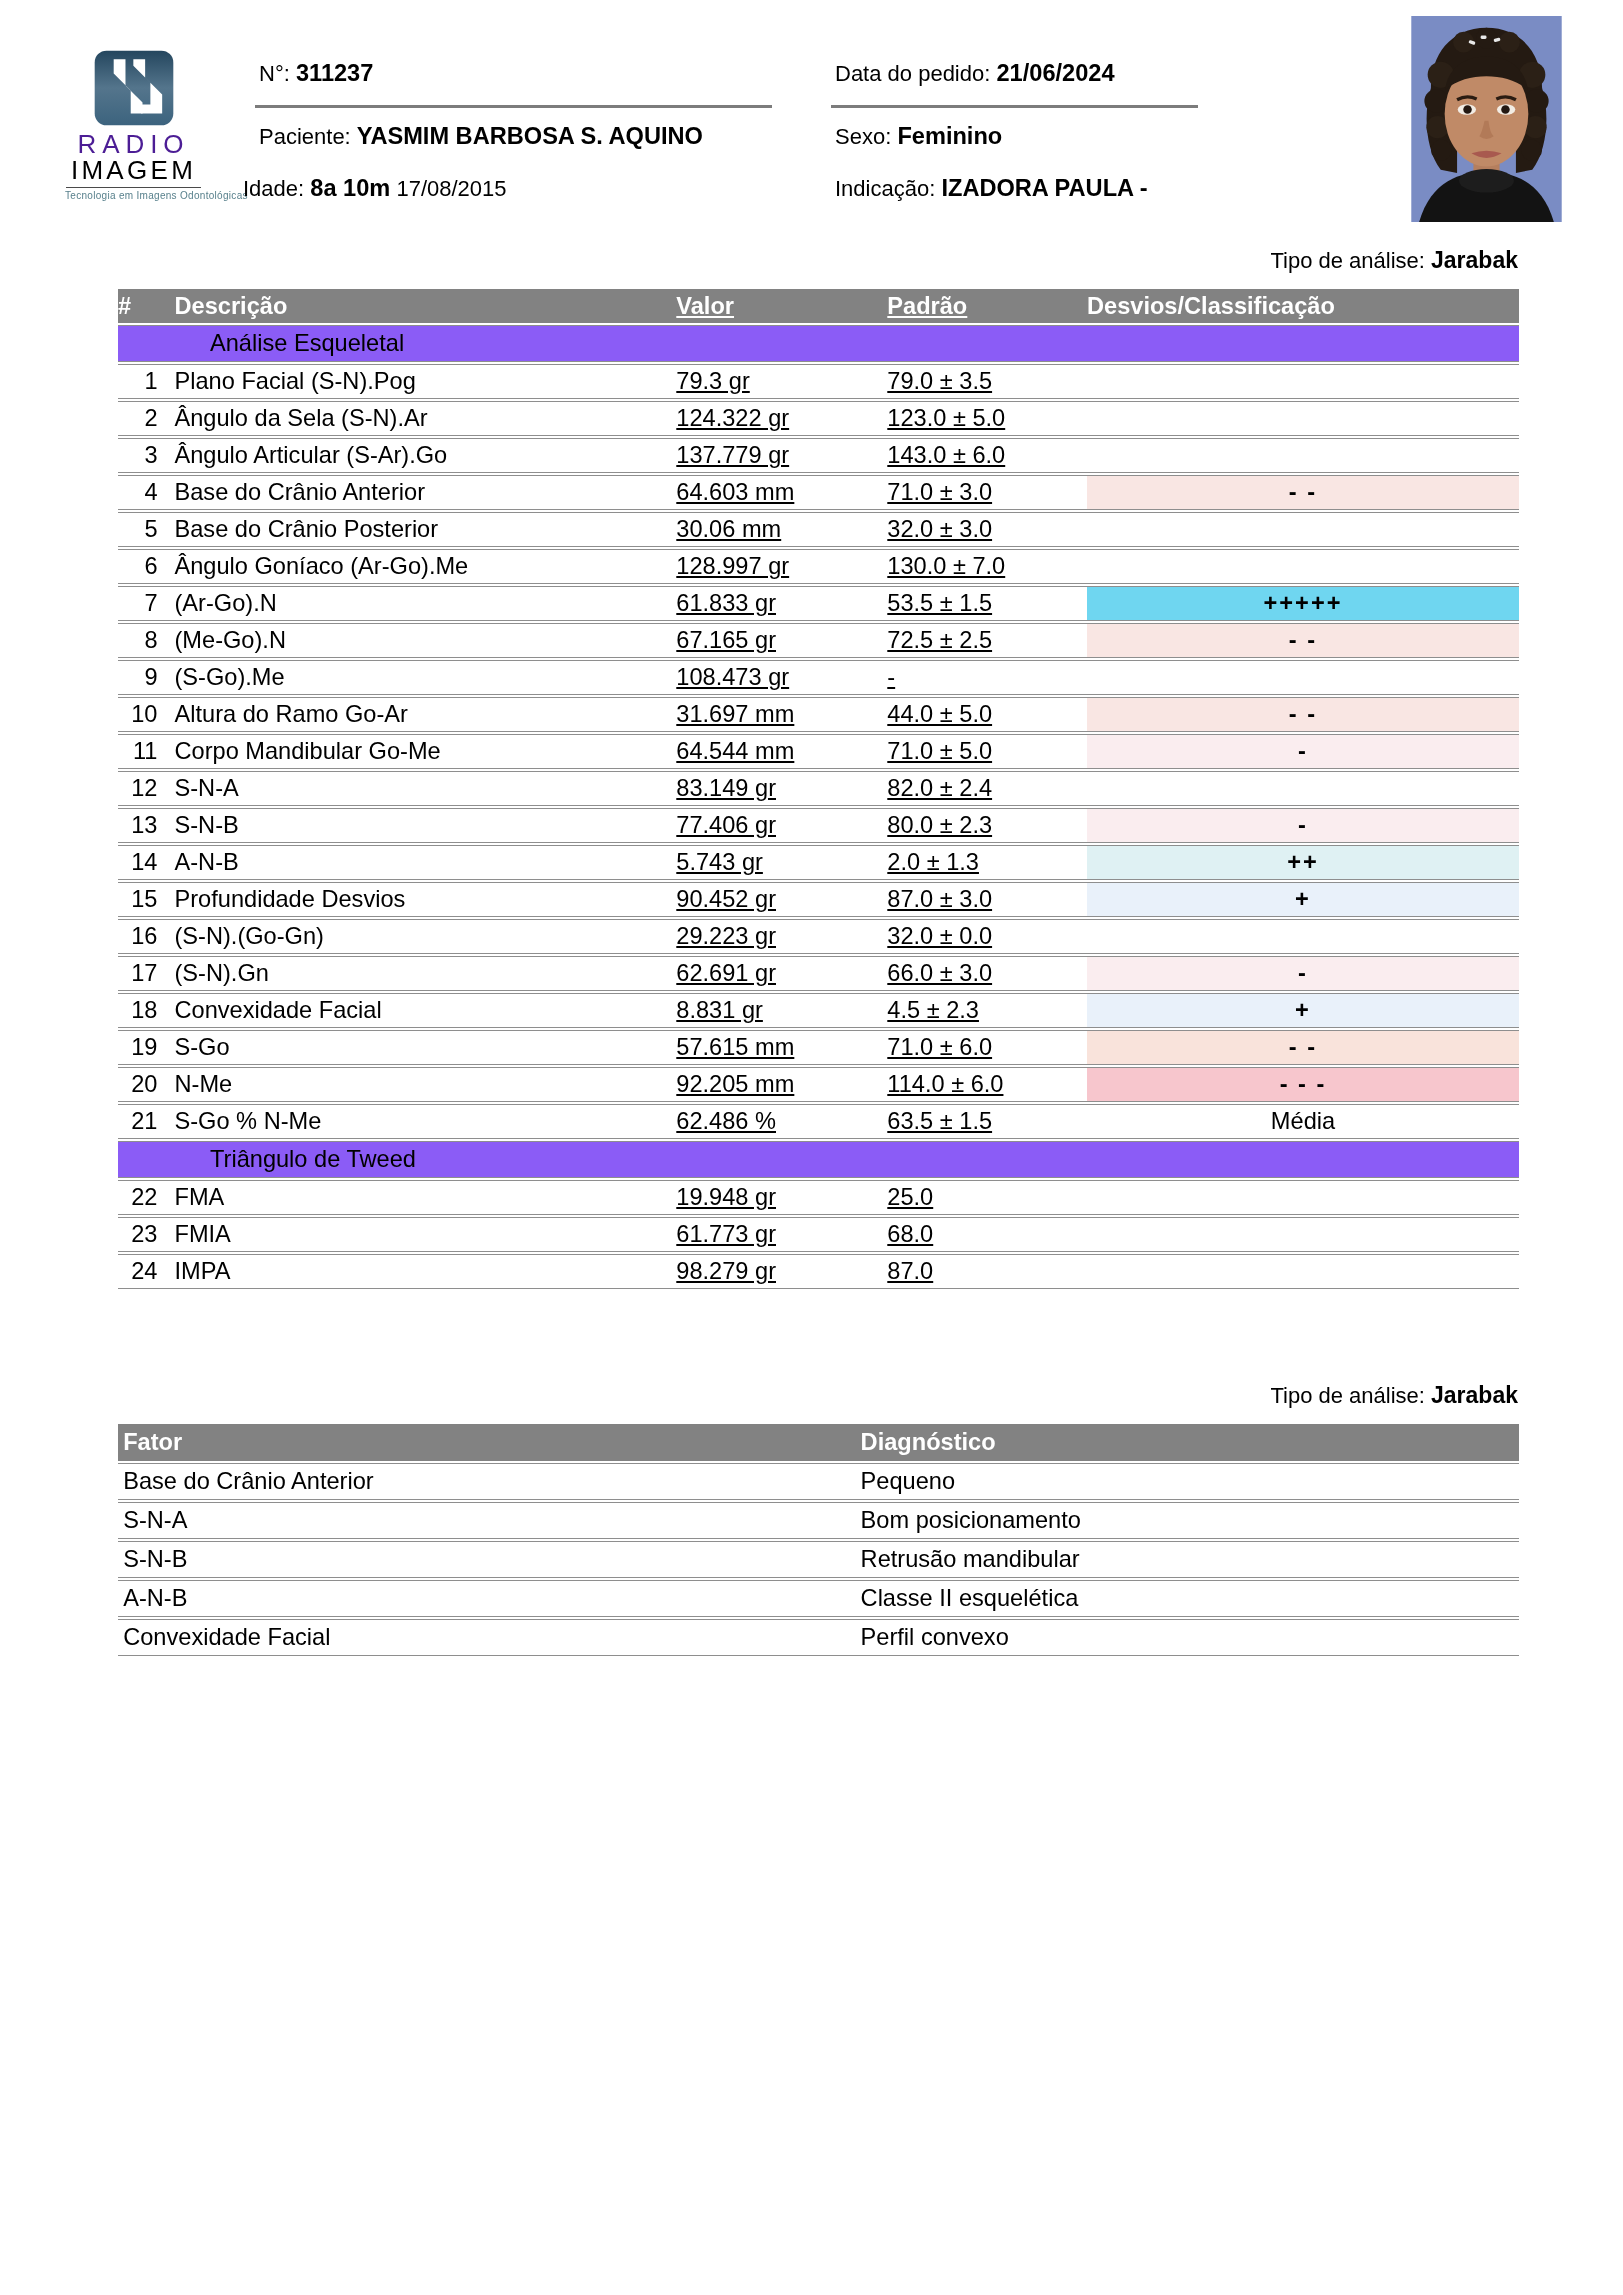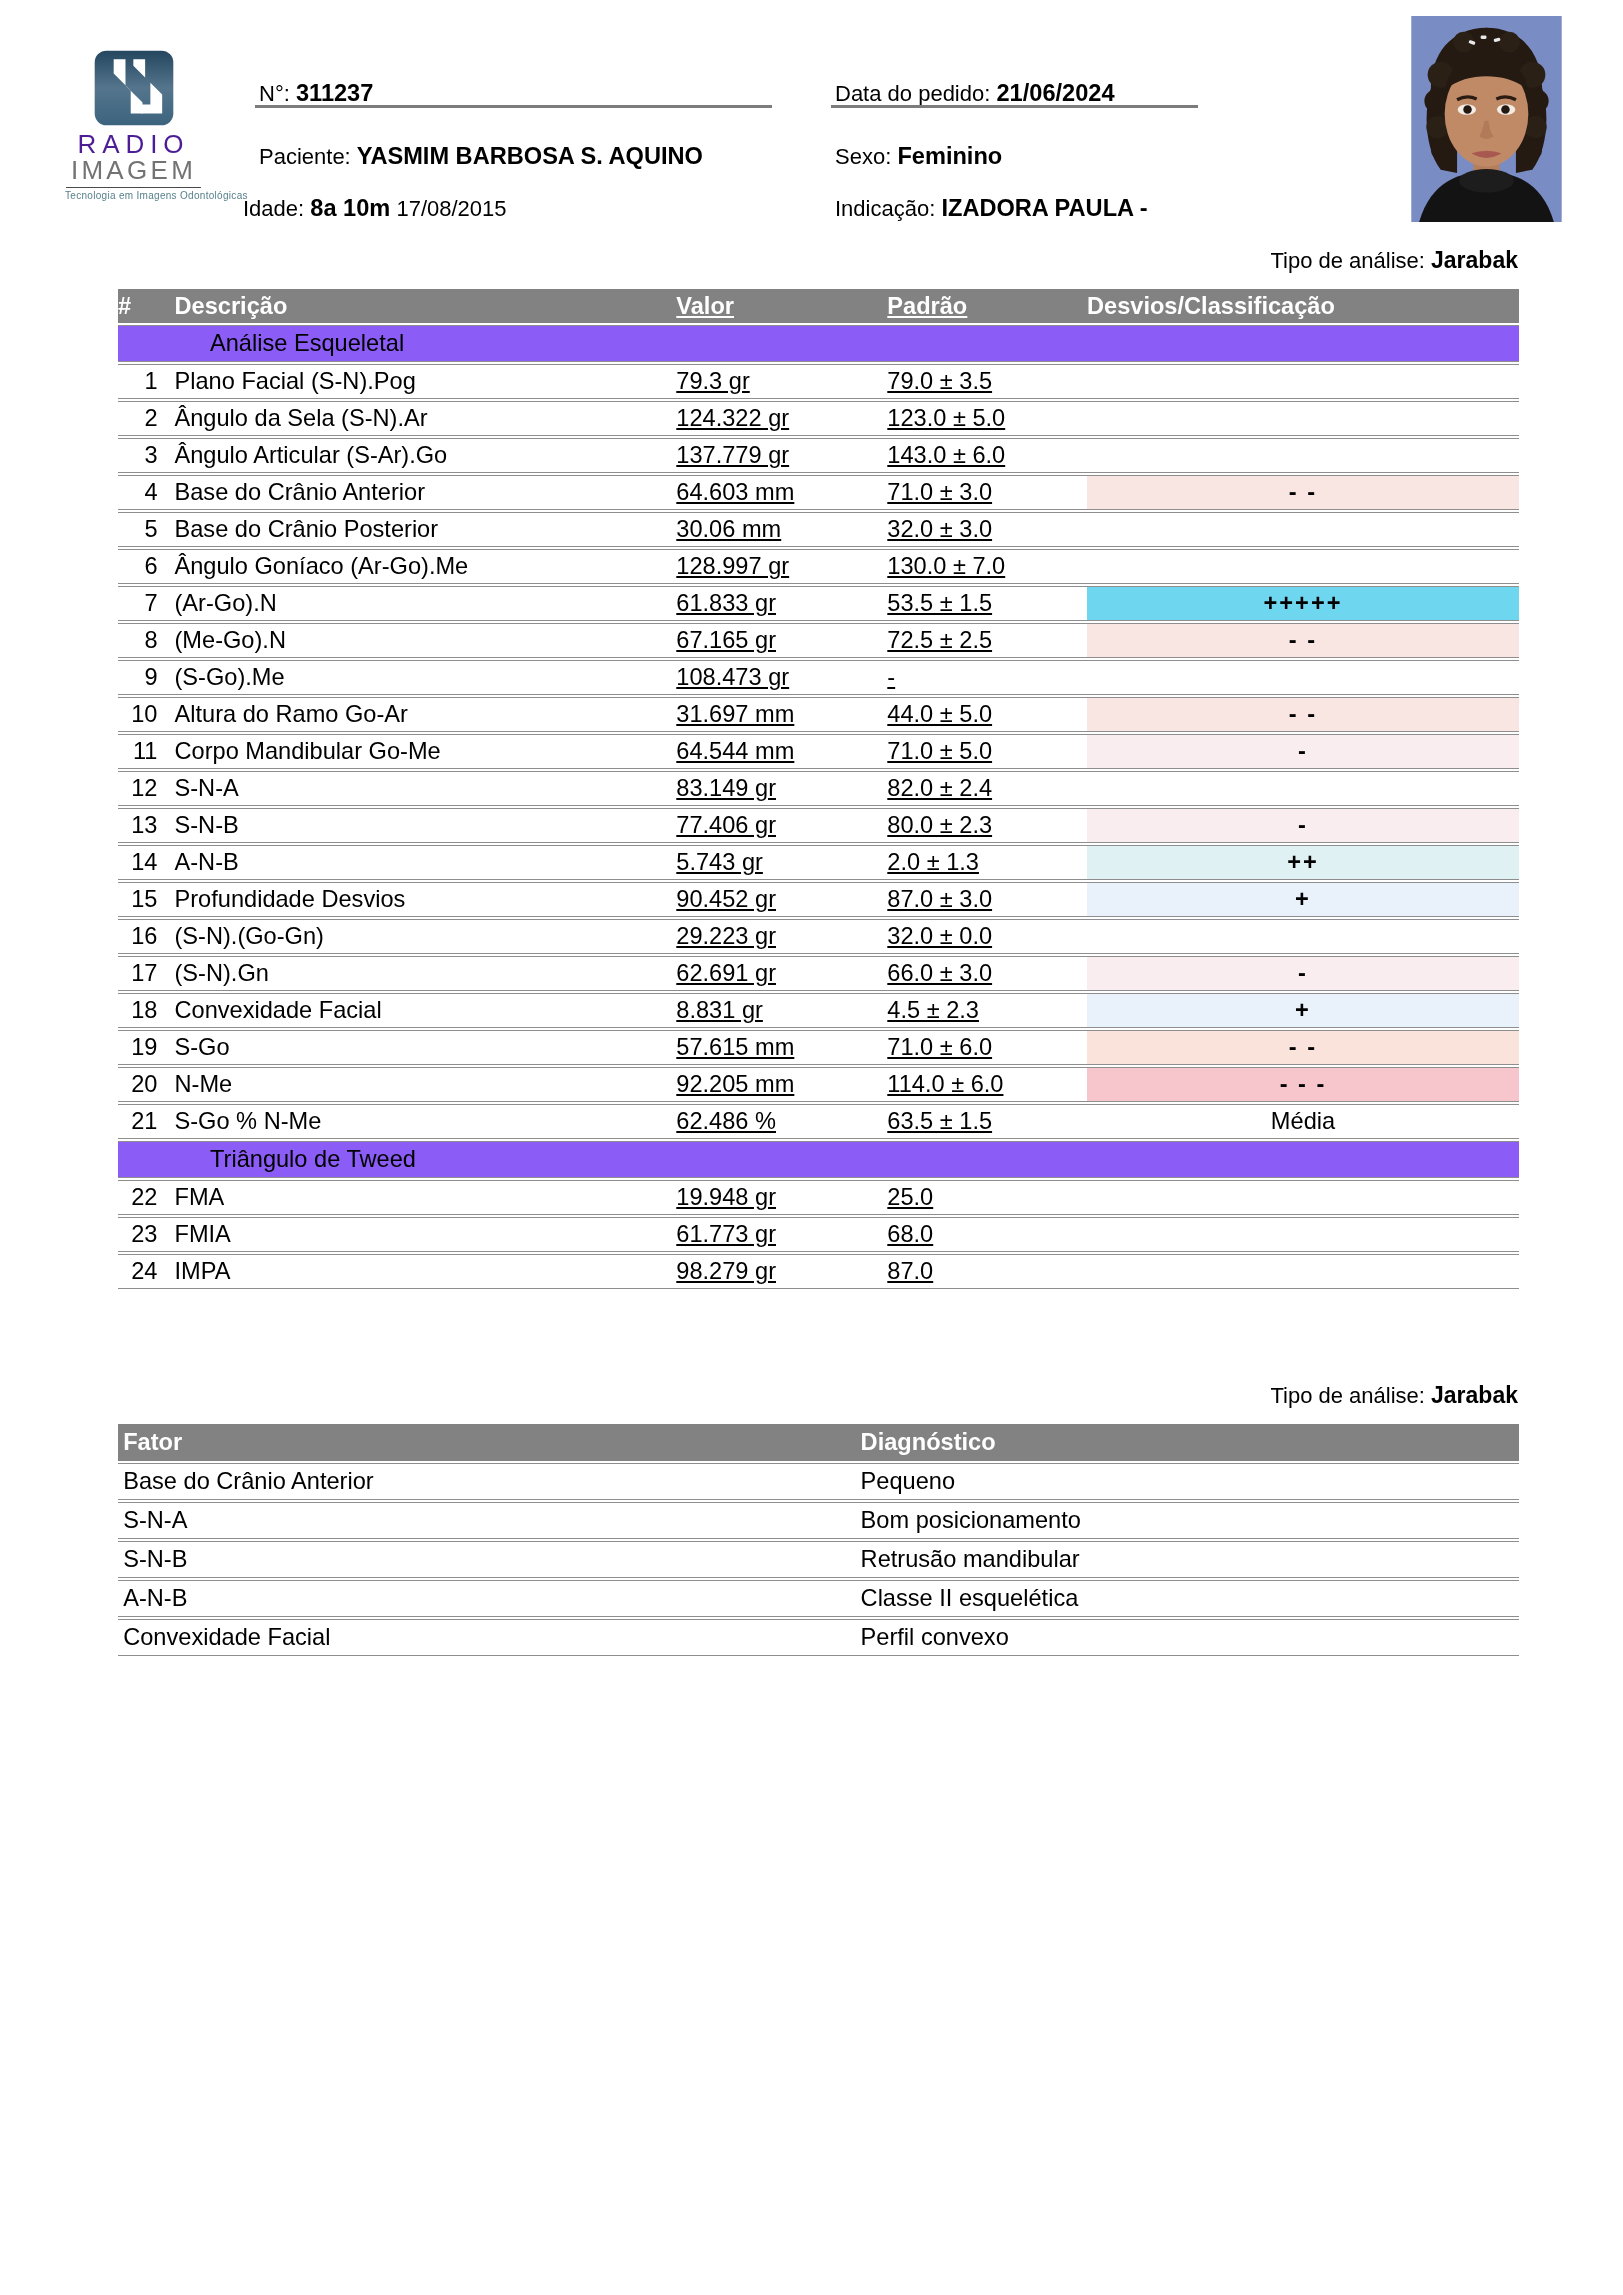--- a/index.html
+++ b/index.html
@@ -6,25 +6,25 @@
   html,body { background:#ffffff; }
   .page {
     position:relative; width:1623px; height:2295px; background:#ffffff;
     font-family:"Liberation Sans","DejaVu Sans",sans-serif; color:#000;
     overflow:hidden; margin:0 auto;
   }
   
   .logo-block { position:absolute; left:65px; top:50px; width:137px; text-align:center; }
   .logo-icon { display:block; margin:0 auto; }
   .logo-word1 { font-size:26px; letter-spacing:5.9px; color:#4c1d95; line-height:26px; margin-top:5.2px; }
-  .logo-word2 { font-size:26px; letter-spacing:3.3px; color:#737373; line-height:26px; }
+  .logo-word2 { font-size:26px; letter-spacing:3.3px; color:#000000; line-height:26px; }
   .logo-rule  { height:1.3px; background:#4a4a4a; margin:3.9px 1.3px 2px 1.3px; }
   .logo-tagline { font-size:10px; color:#58808c; letter-spacing:0.3px; white-space:nowrap; }
 
-  .hfield { position:absolute; font-size:22px; color:#000; white-space:nowrap;margin-top:20px; }
+  .hfield { position:absolute; font-size:22px; color:#000; white-space:nowrap; }
   .hfield b { font-size:23.6px; }
   .hline { position:absolute; height:2.6px; background:#7c7c7c; }
 
   .photo-frame { position:absolute; left:1411px; top:16.4px; width:151px; height:206px; }
 
   .analysis-type { position:absolute; right:105px; font-size:22px; text-align:right; white-space:nowrap; }
   .analysis-type b { font-size:23px; }
   .at1 { top:247px; }
   .at2 { top:1382px; }
 

